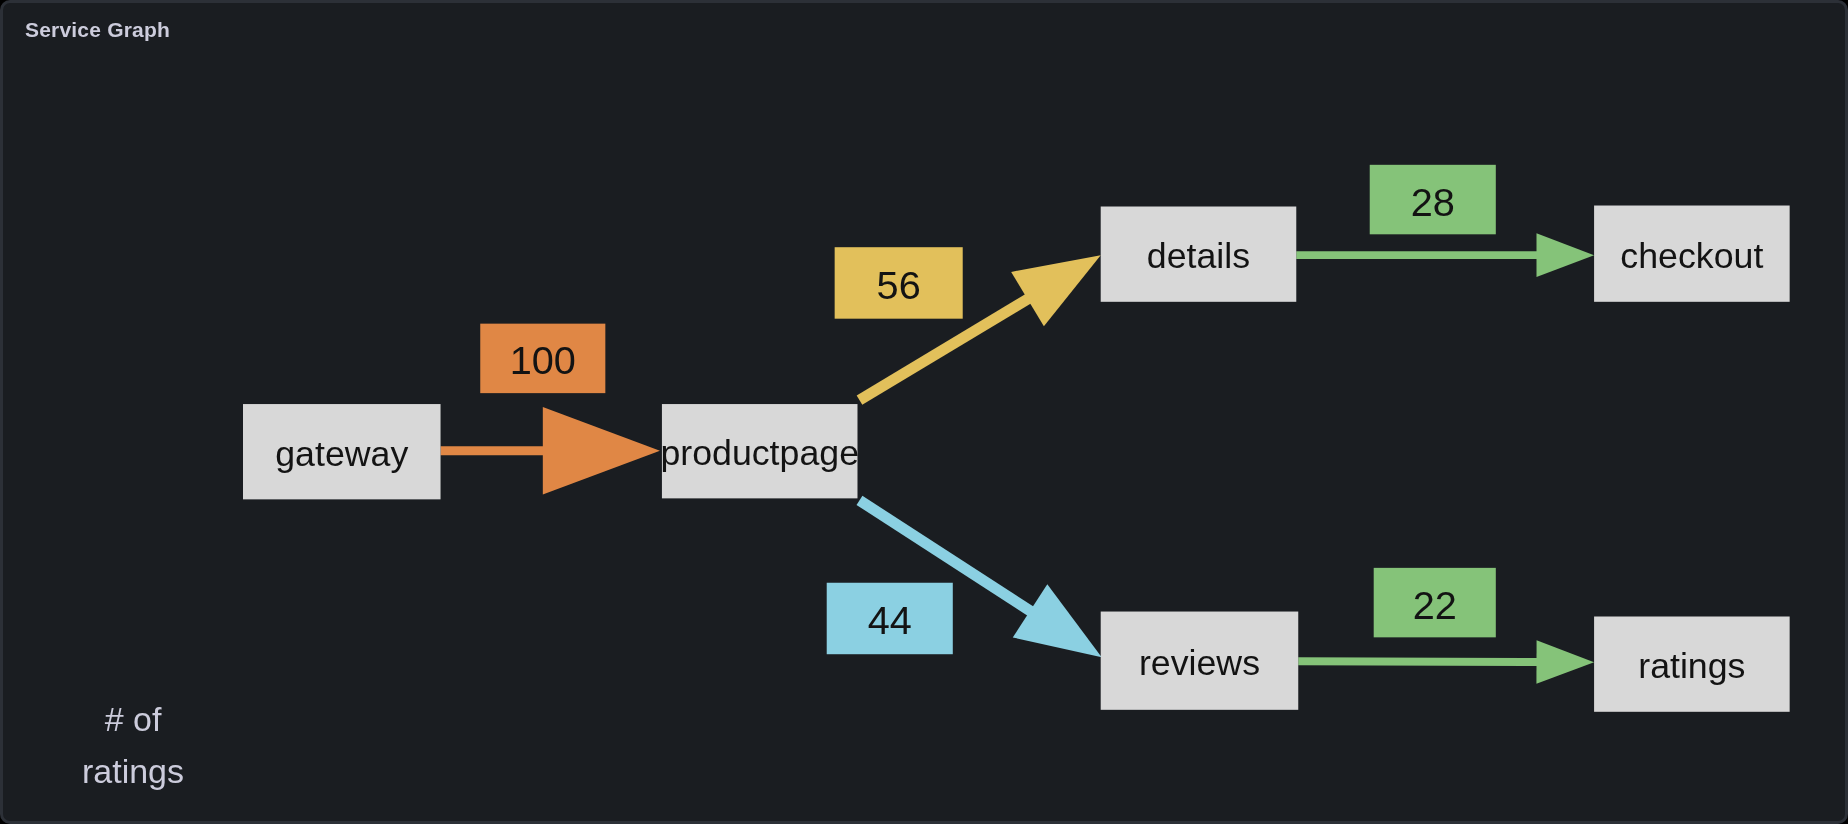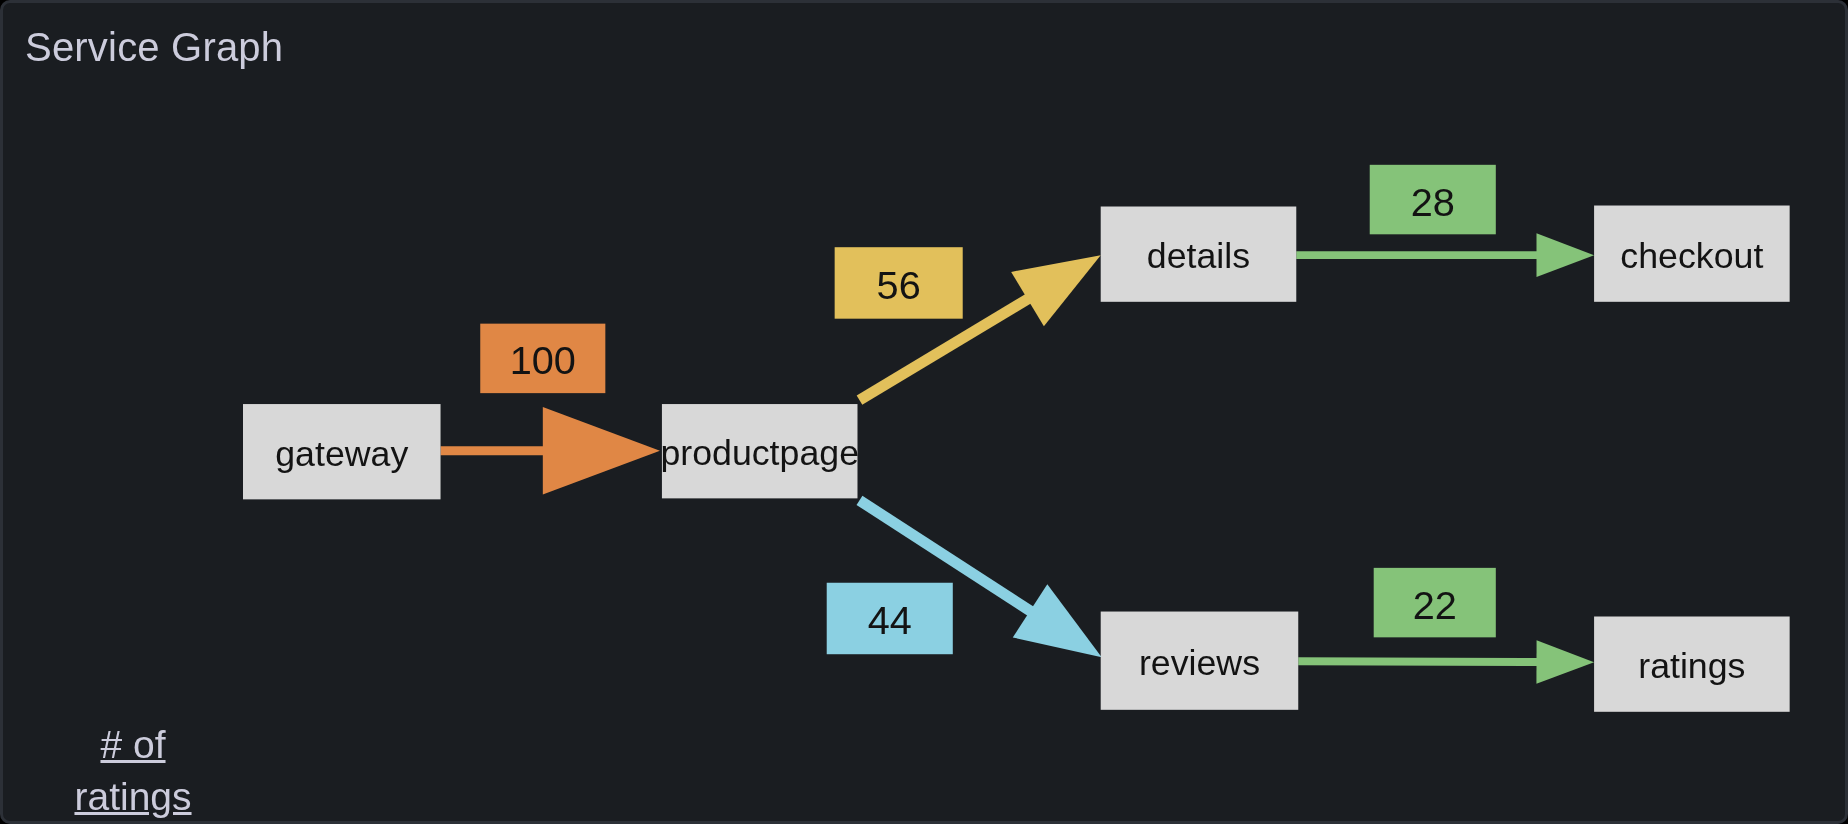--- a/index.html
+++ b/index.html
@@ -18,46 +18,45 @@
     position: absolute;
     inset: 0;
     box-sizing: border-box;
     background: var(--panel-bg, #1a1d21);
     border: 3px solid var(--panel-border, #2c3037);
     border-radius: 10px;
   }
   .panel-title {
     position: absolute;
     left: 22px;
-    top: 22px;
-    font-size: 40px;
-    font-weight: 400;
+    top: 15px;
+    font-size: 21px;
+    font-weight: 700;
     letter-spacing: 0.2px;
     color: var(--title-text, #ccccdc);
     cursor: pointer;
   }
   svg.graph {
     position: absolute;
     inset: 0;
     width: 100%;
     height: 100%;
   }
   svg.graph text {
     font-family: "Liberation Sans", "DejaVu Sans", sans-serif;
   }
   .legend {
     position: absolute;
     left: 28px;
-    top: 716px;
+    top: 690px;
     width: 204px;
     text-align: center;
-    font-size: 39px;
+    font-size: 34px;
     line-height: 52px;
     color: var(--title-text, #ccccdc);
-    text-decoration: underline;
   }
 </style>
 </head>
 <body>
 
 <div class="panel">
   <div class="panel-title">Service Graph</div>
 
   <svg class="graph" viewBox="0 0 1848 824">
       <g>

